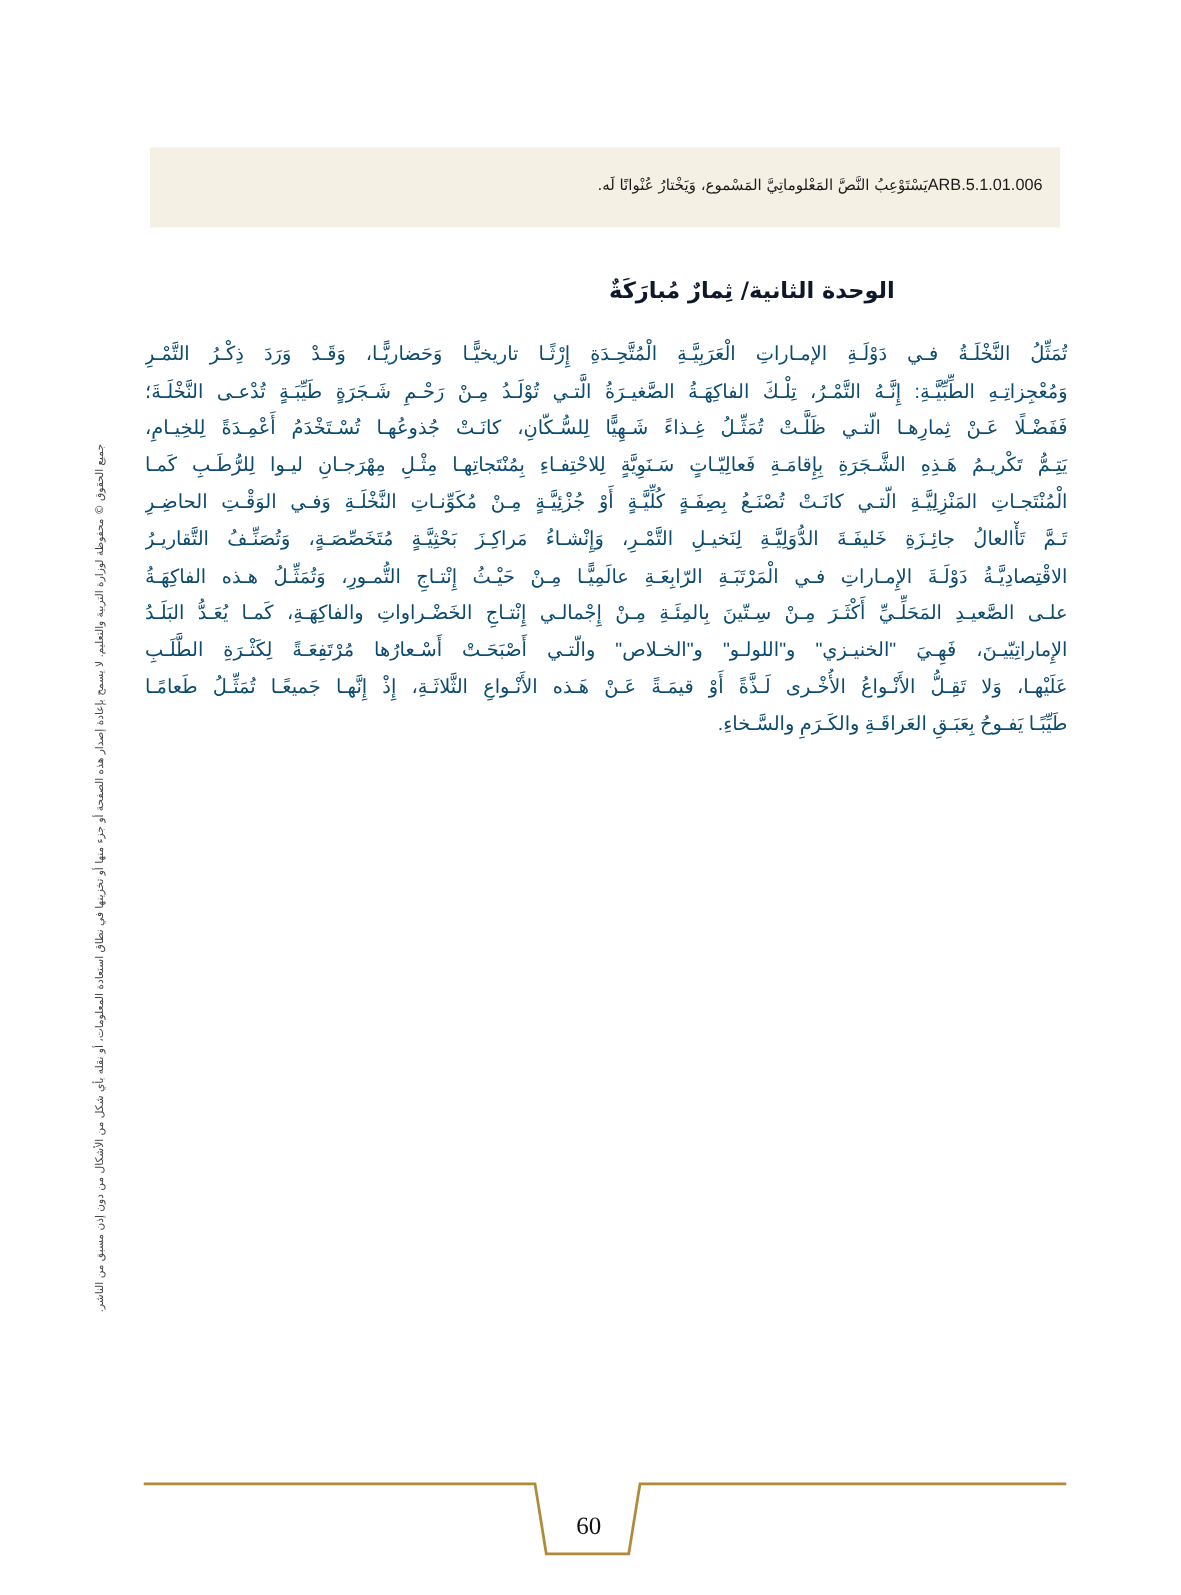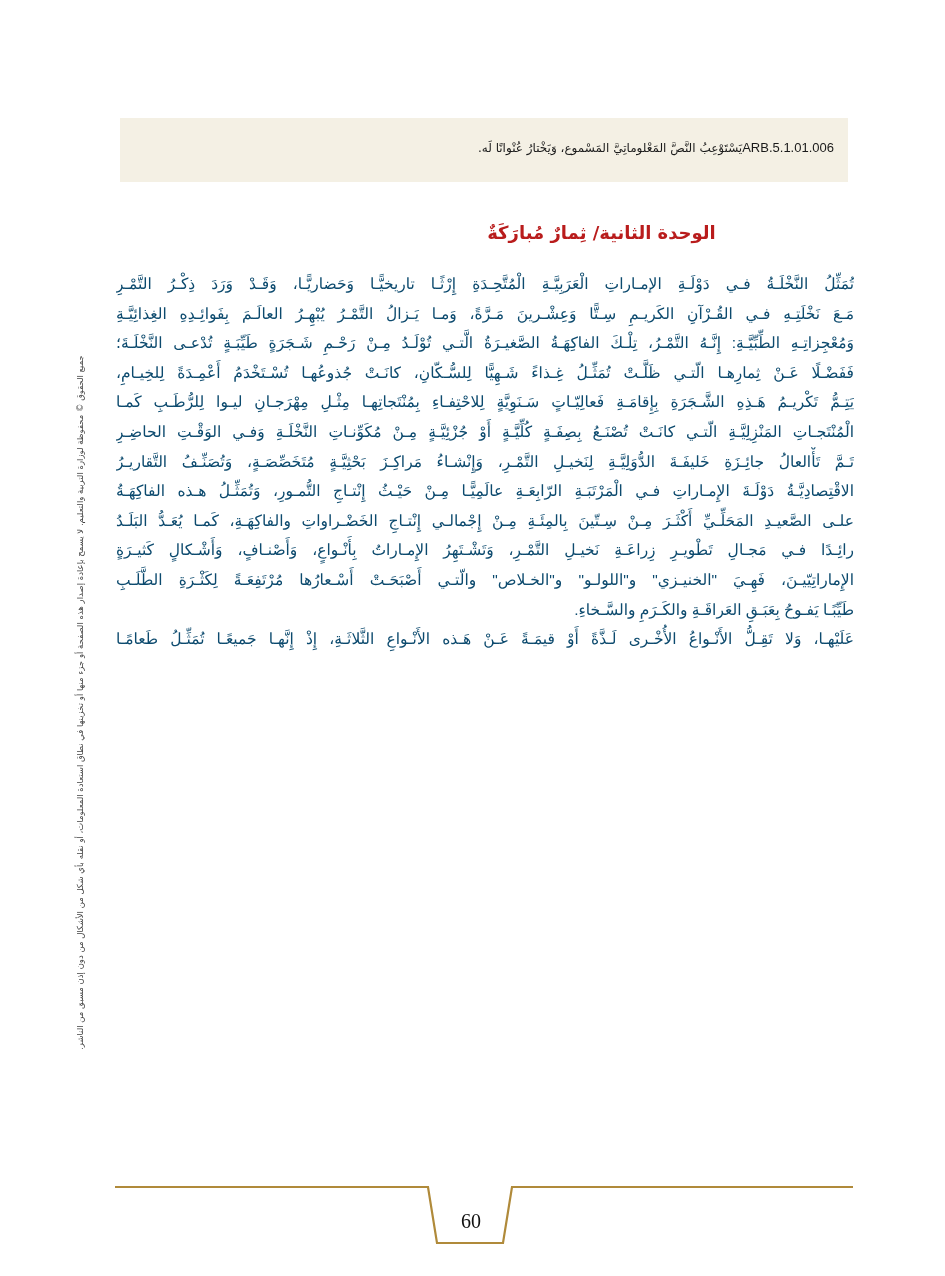--- a/index.html
+++ b/index.html
@@ -42,21 +42,21 @@
     .unit-title {
       position: absolute;
       left: 120px;
       width: 733px;
       top: 222px;
       text-align: center;
       direction: rtl;
       font-family: "DejaVu Sans", sans-serif;
       font-weight: bold;
       font-size: 18px;
-      color: #b91c1c;
+      color: #0f172a;
       padding-left: 230px;
       box-sizing: border-box;
     }
     .body-text {
       position: absolute;
       left: 116px;
       width: 738px;
       top: 269px;
       direction: rtl;
       font-family: Liberation Sans, sans-serif;
@@ -121,32 +121,30 @@
 <div class="objective-banner" style="background: rgb(244, 240, 228);">
   <div class="objective-text">
     <span class="objective-code">ARB.5.1.01.006</span><span>يَسْتَوْعِبُ النَّصَّ المَعْلوماتِيَّ المَسْموع، وَيَخْتارُ عُنْوانًا لَه.</span>
   </div>
 </div>
 
 <div class="unit-title">الوحدة الثانية/ ثِمارٌ مُبارَكَةٌ</div>
 
 <div class="body-text" id="body-text">
     <div class="body-line">تُمَثِّلُ النَّخْلَـةُ فـي دَوْلَـةِ الإمـاراتِ الْعَرَبِيَّـةِ الْمُتَّحِـدَةِ إِرْثًـا تاريخيًّـا وَحَضاريًّـا، وَقَـدْ وَرَدَ ذِكْـرُ التَّمْـرِ</div>
-    <div class="body-line">مَـعَ نَخْلَتِـهِ فـي القُـرْآنِ الكَريـمِ سِـتًّا وَعِشْـرينَ مَـرَّةً، وَمـا يَـزالُ التَّمْـرُ يُبْهِـرُ العالَـمَ بِفَوائِـدِهِ الغِذائِيَّـةِ</div>
     <div class="body-line">وَمُعْجِزاتِـهِ الطِّبِّيَّـةِ: إِنَّـهُ التَّمْـرُ، تِلْـكَ الفاكِهَـةُ الصَّغيـرَةُ الَّتـي تُوْلَـدُ مِـنْ رَحْـمِ شَـجَرَةٍ طَيِّبَـةٍ تُدْعـى النَّخْلَـةَ؛</div>
     <div class="body-line">فَفَضْـلًا عَـنْ ثِمارِهـا الّتـي ظَلَّـتْ تُمَثِّـلُ غِـذاءً شَـهِيًّا لِلسُّـكّانِ، كانَـتْ جُذوعُهـا تُسْـتَخْدَمُ أَعْمِـدَةً لِلخِيـامِ،</div>
     <div class="body-line">يَتِـمُّ تَكْريـمُ هَـذِهِ الشَّـجَرَةِ بِإِقامَـةِ فَعالِيّـاتٍ سَـنَوِيَّةٍ لِلاحْتِفـاءِ بِمُنْتَجاتِهـا مِثْـلِ مِهْرَجـانِ ليـوا لِلرُّطَـبِ كَمـا</div>
     <div class="body-line">الْمُنْتَجـاتِ المَنْزِلِيَّـةِ الّتـي كانَـتْ تُصْنَـعُ بِصِفَـةٍ كُلِّيَّـةٍ أَوْ جُزْئِيَّـةٍ مِـنْ مُكَوِّنـاتِ النَّخْلَـةِ وَفـي الوَقْـتِ الحاضِـرِ</div>
     <div class="body-line">تَـمَّ تَأْالعالُ جائِـزَةِ خَليفَـةَ الدُّوَلِيَّـةِ لِنَخيـلِ التَّمْـرِ، وَإِنْشـاءُ مَراكِـزَ بَحْثِيَّـةٍ مُتَخَصِّصَـةٍ، وَتُصَنِّـفُ التَّقاريـرُ</div>
     <div class="body-line">الاقْتِصادِيَّـةُ دَوْلَـةَ الإِمـاراتِ فـي الْمَرْتَبَـةِ الرّابِعَـةِ عالَمِيًّـا مِـنْ حَيْـثُ إِنْتـاجِ التُّمـورِ، وَتُمَثِّـلُ هـذه الفاكِهَـةُ</div>
     <div class="body-line">علـى الصَّعيـدِ المَحَلِّـيِّ أَكْثَـرَ مِـنْ سِـتّينَ بِالمِئَـةِ مِـنْ إِجْمالـي إِنْتـاجِ الخَضْـراواتِ والفاكِهَـةِ، كَمـا يُعَـدُّ البَلَـدُ</div>
-    <div class="body-line">رائِـدًا فـي مَجـالِ تَطْويـرِ زِراعَـةِ نَخيـلِ التَّمْـرِ، وَتَشْـتَهِرُ الإِمـاراتُ بِأَنْـواعٍ، وَأَصْنـافٍ، وَأَشْـكالٍ كَثيـرَةٍ</div>
     <div class="body-line">الإِماراتِيّيـنَ، فَهِـيَ "الخنيـزي" و"اللولـو" و"الخـلاص" والّتـي أَصْبَحَـتْ أَسْـعارُها مُرْتَفِعَـةً لِكَثْـرَةِ الطَّلَـبِ</div>
+    <div class="body-line">عَلَيْهـا، وَلا تَقِـلُّ الأَنْـواعُ الأُخْـرى لَـذَّةً أَوْ قيمَـةً عَـنْ هَـذه الأَنْـواعِ الثَّلاثَـةِ، إِذْ إِنَّهـا جَميعًـا تُمَثِّـلُ طَعامًـا</div>
     <div class="body-line last">طَيِّبًـا يَفـوحُ بِعَبَـقِ العَراقَـةِ والكَـرَمِ والسَّـخاءِ.</div>
-    <div class="body-line">عَلَيْهـا، وَلا تَقِـلُّ الأَنْـواعُ الأُخْـرى لَـذَّةً أَوْ قيمَـةً عَـنْ هَـذه الأَنْـواعِ الثَّلاثَـةِ، إِذْ إِنَّهـا جَميعًـا تُمَثِّـلُ طَعامًـا</div>
   </div>
 
 <div class="copyright-side">
   <span>جميع الحقوق © محفوظة لوزارة التربية والتعليم. لا يسمح بإعادة إصدار هذه الصفحة أو جزء منها أو تخزينها في نطاق استعادة المعلومات، أو نقله بأي شكل من الأشكال من دون إذن مسبق من الناشر.</span>
 </div>
 
 <svg class="footer-rule" width="945" height="1276" viewBox="0 0 945 1276">
   <polyline id="footer-line" points="115,1187 428,1187 437,1243 503,1243 512,1187 853,1187" fill="none" stroke="#b08a3a" stroke-width="2.2" stroke-linejoin="miter"></polyline>
 </svg>
 

